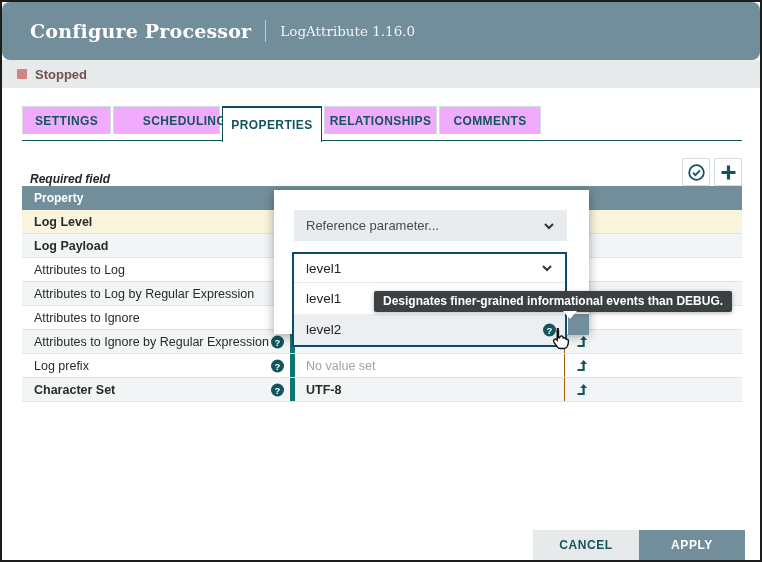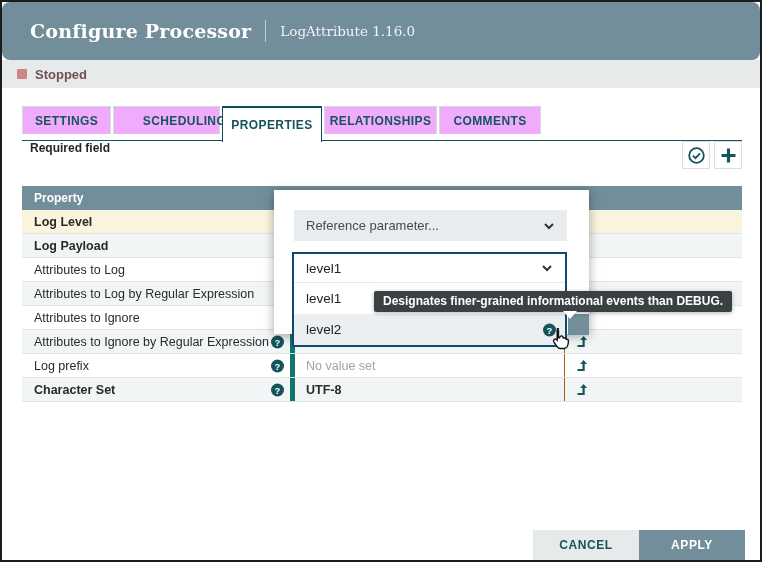--- a/index.html
+++ b/index.html
@@ -18,21 +18,21 @@
   .status-label { margin-left:8px; font-size:13px; font-weight:bold; color:#72504f;text-align:right; }
 
   
   .tabs { position:absolute; left:20px; top:104px; width:720px; height:35px; display:flex; border-bottom:1px solid #14545c; }
   .tab { height:28px; margin-right:2px; background:#f0abfc; border:1px solid #d3dcdc; border-bottom:none;
          display:flex; align-items:center; justify-content:center; font-size:12px; font-weight:bold;
          letter-spacing:.4px; color:#14545c; cursor:default; }
   .tab.active { background:#fff; border:1px solid #0b4f58; border-top-width:2px; border-bottom:none; height:36px; margin-bottom:-1px;text-align:center; }
 
   
-  .req-row { position:absolute; left:20px; top:139px; width:720px; height:45px; display:flex; align-items:flex-start; }
+  .req-row { position:absolute; left:20px; top:139px; width:720px; height:45px; display:flex; align-items:flex-end;font-style:italic; }
   .req-label { margin-left:8px; font-size:12px; font-weight:bold; color:#262626; }
   .tool-btns { margin-left:auto; display:flex; gap:4px; }
   .tool-btn { width:28px; height:28px; border:1px solid #d7dede; background:#fff; display:flex; align-items:center; justify-content:center; cursor:pointer; }
 
   
   .table { position:absolute; left:20px; top:184px; width:720px; }
   .thead { height:24px; background:#728e9b; display:flex; align-items:center; }
   .thead .col-name { padding-left:12px; font-size:12px; font-weight:bold; color:#ffffff; }
   .trow { height:24px; display:flex; align-items:stretch; border-bottom:1px solid #dde4e6; background:#fff; font-size:12.5px; color:#2a2a2a; }
   .trow.alt { background:#f2f5f6; }

